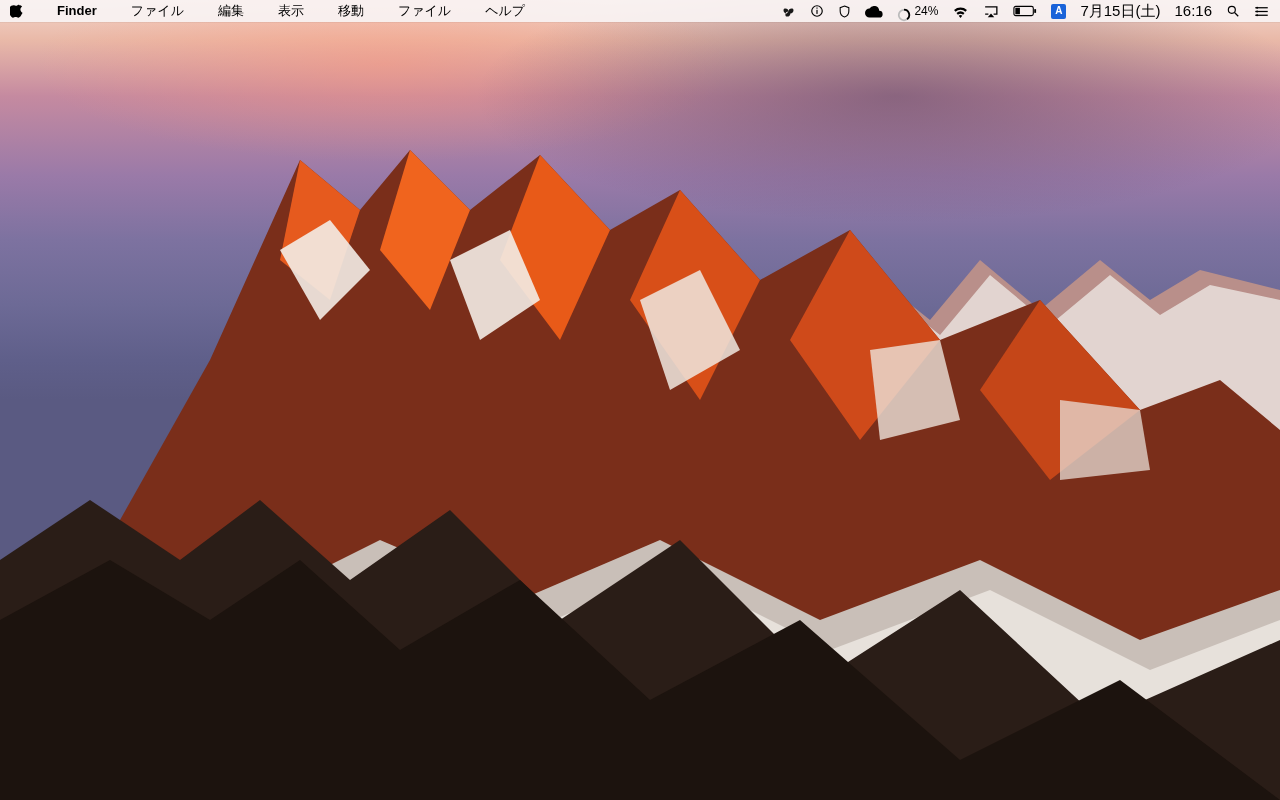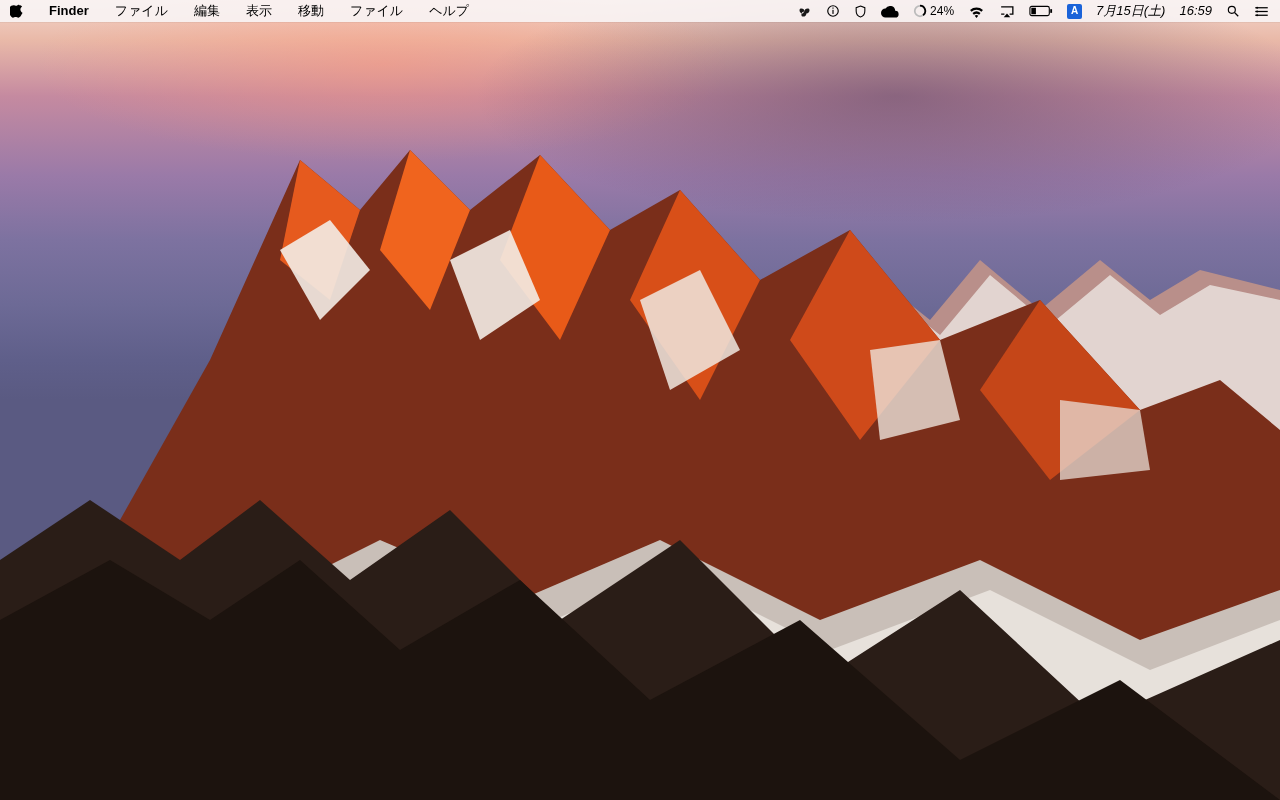--- a/index.html
+++ b/index.html
@@ -30,34 +30,34 @@
   }
   .menubar {
     position: absolute; top: 0; left: 0; right: 0; height: 22px;
     background: rgba(249, 243, 243, 0.92);
     display: flex; align-items: center;
     font-size: 13px; color: #000;
     padding: 0 8px 0 10px;
     user-select: none;
     box-shadow: 0 0 0 0.5px rgba(0,0,0,0.08);
   }
-  .menubar .left { display: flex; align-items: center; gap: 8px; }
+  .menubar .left { display: flex; align-items: center; gap: 16px; }
   .menubar .left .item { padding: 0 9px; line-height: 22px; cursor: default; }
   .menubar .left .item.app { font-weight: 600; }
   .menubar .left .apple { padding: 0 9px 0 0; display: flex; align-items: center; }
   .menubar .right { margin-left: auto; display: flex; align-items: center; gap: 8px; }
-  .menubar .right .ritem { display: flex; align-items: center; gap: 3px; padding: 0 3px; line-height: 22px; }
+  .menubar .right .ritem { display: flex; align-items: flex-end; gap: 3px; padding: 0 3px; line-height: 22px; }
   .menubar .right svg { display: block; }
   .ime-box {
     width: 15px; height: 15px; background: #1a63d9; color: #fff;
     font-size: 10px; font-weight: 700; display: flex; align-items: center; justify-content: center;
     border-radius: 2px;
   }
   .battery-pct { font-size: 12px; }
-  .datetime { font-size: 13px; font-style: italic; }
+  .datetime { font-size: 15px; }
 </style>
 </head>
 <body>
 
 <div class="desktop">
 
   <svg class="mountains" viewBox="0 0 1280 800" preserveAspectRatio="none">
 
     <path d="M1280 290 L1200 270 L1150 300 L1100 260 L1040 310 L980 260 L930 320 L880 280 L830 350 L1280 500 Z" fill="#b98f8a"></path>
     <path d="M1280 300 L1210 285 L1160 315 L1110 275 L1050 325 L990 275 L940 335 L890 295 L840 365 L1280 520 Z" fill="#e9e0dc" opacity="0.85"></path>
@@ -145,21 +145,21 @@
         <svg width="24" height="12" viewBox="0 0 26 12">
           <rect x="1" y="1" width="21" height="10" rx="2" fill="none" stroke="#000" stroke-width="1.2"></rect>
           <rect x="23" y="4" width="2" height="4" fill="#000"></rect>
           <rect x="2.5" y="2.5" width="5" height="7" fill="#000"></rect>
         </svg>
       </span>
       <span class="ritem">
         <span class="ime-box">A</span>
       </span>
       <span class="ritem datetime">7月15日(土)</span>
-      <span class="ritem datetime">16:59</span>
+      <span class="ritem datetime">16:16</span>
       <span class="ritem">
         <svg width="14" height="14" viewBox="0 0 24 24">
             <circle cx="10" cy="10" r="6" fill="none" stroke="#000" stroke-width="2"></circle>
             <line x1="15" y1="15" x2="21" y2="21" stroke="#000" stroke-width="2"></line>
           </svg>
       </span>
       <span class="ritem">
         <svg width="15" height="13" viewBox="0 0 24 18">
           <line x1="2" y1="3" x2="22" y2="3" stroke="#000" stroke-width="2"></line>
           <line x1="2" y1="9" x2="22" y2="9" stroke="#000" stroke-width="2"></line>

